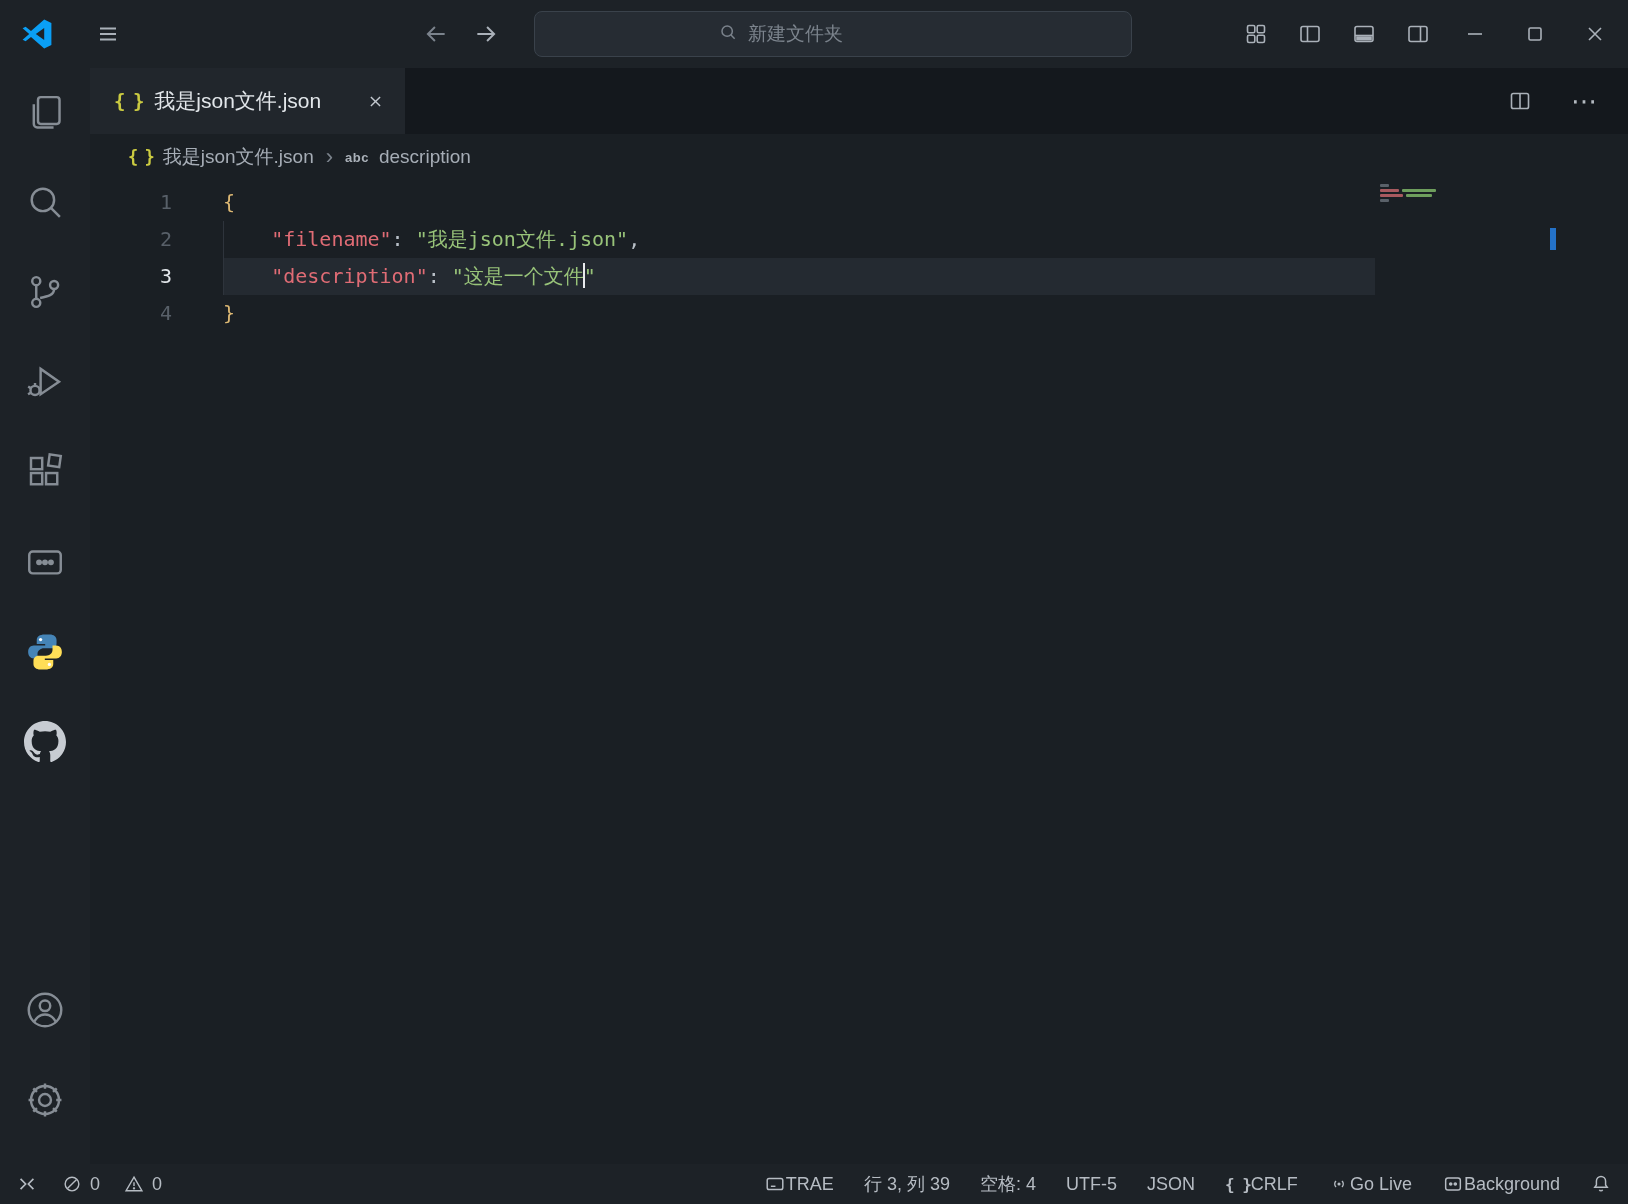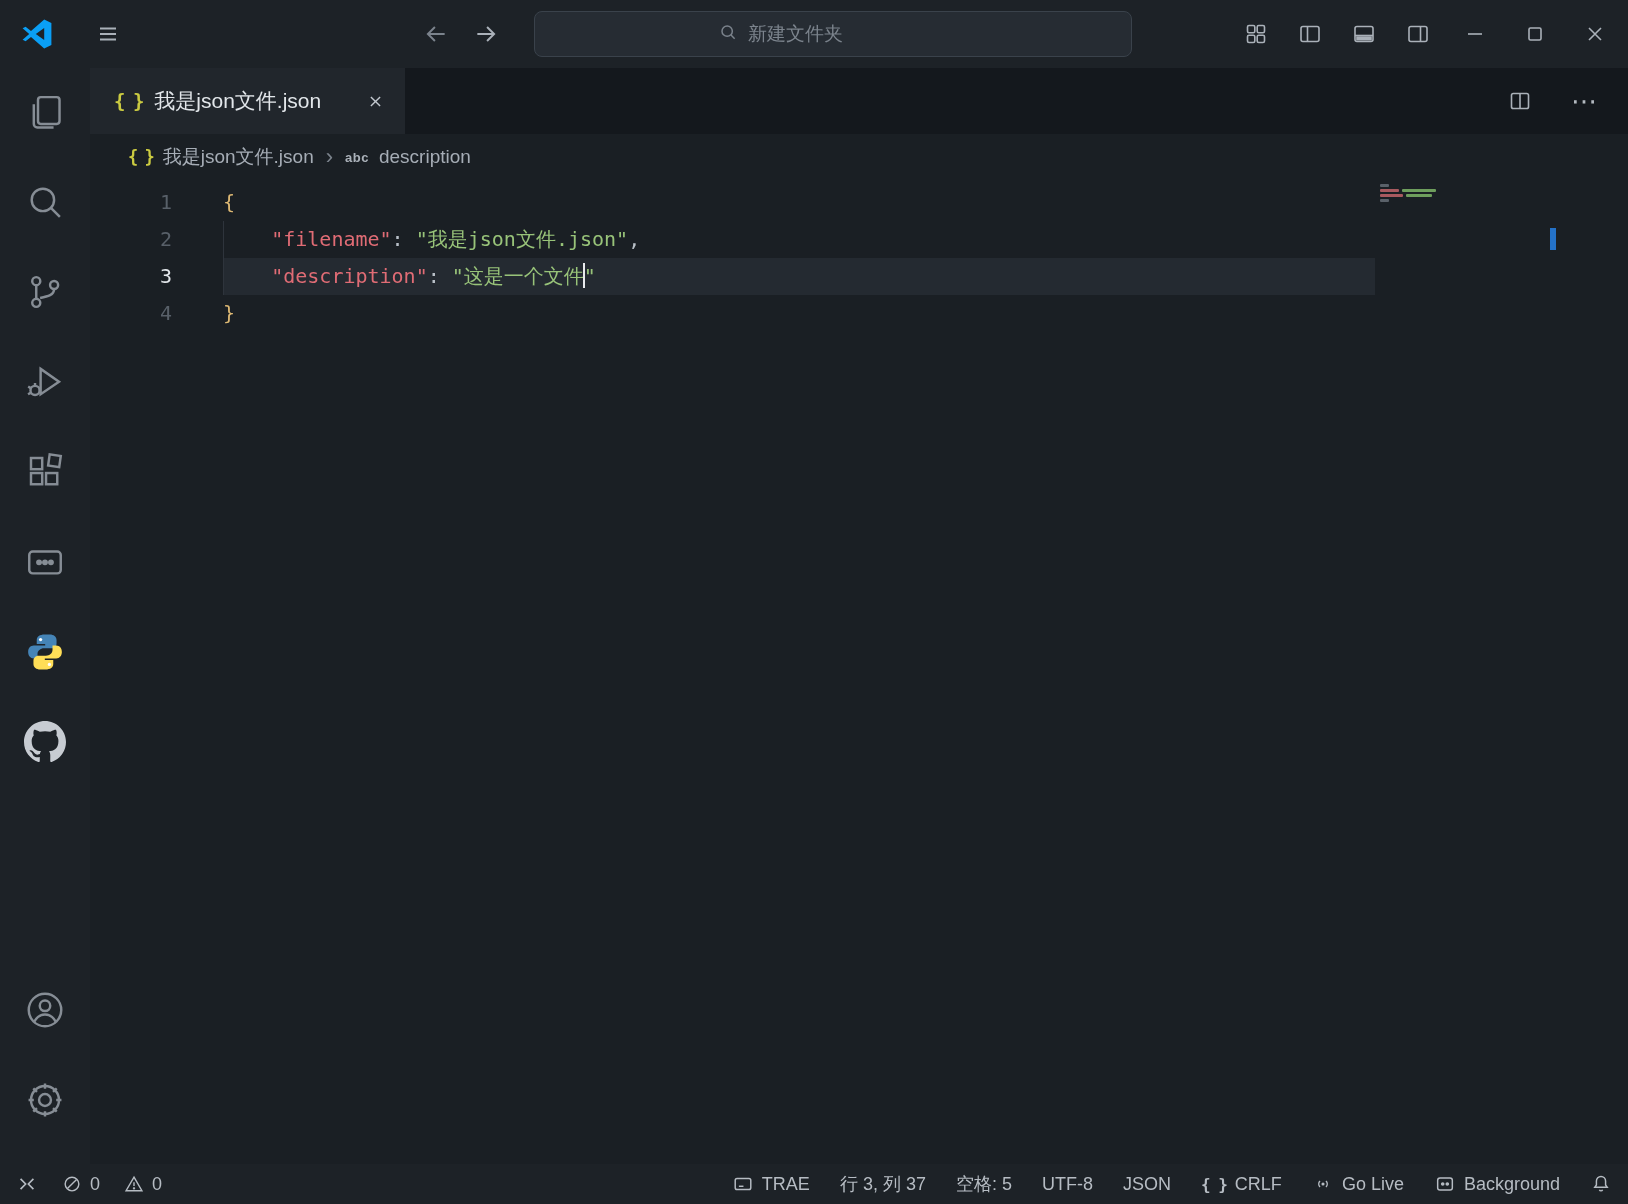--- a/index.html
+++ b/index.html
@@ -88,21 +88,21 @@
   .mm-seg{height:3px;border-radius:1px;}
   .mm-gray{background:#5a6169;}
   .mm-red{background:#a85a5f;}
   .mm-green{background:#6e9e5d;}
   .ruler-mark{position:absolute;top:48px;right:72px;width:6px;height:22px;background:var(--accent);}
 
   
   .statusbar{flex:0 0 40px;background:var(--bg-status);display:flex;align-items:center;padding:0 16px;font-size:18px;color:#b6bcc3;}
   .sb-left{display:flex;align-items:center;gap:24px;}
   .sb-right{margin-left:auto;display:flex;align-items:center;gap:30px;}
-  .sb-item{display:flex;align-items:center;gap:8px;cursor:pointer;white-space:nowrap;}
+  .sb-item{display:flex;align-items:center;gap:0;cursor:pointer;white-space:nowrap;}
   .sb-item svg{display:block;}
   .sb-problems{display:flex;align-items:center;gap:8px;}
   .sb-problems .gap{width:8px;}
   .sb-lang-icon{font-family:"DejaVu Sans Mono",monospace;font-weight:bold;font-size:16px;letter-spacing:-1px;color:#b6bcc3;}
 </style>
 </head>
 <body>
 
 <div class="window">
 
@@ -370,27 +370,27 @@
       <span class="sb-item">
         <span>
           <svg width="22" height="22" viewBox="0 0 24 24" stroke="currentColor" stroke-width="1.6" fill="none">
               <rect x="3.5" y="6" width="17" height="12" rx="2"></rect>
               <path d="M7.5 14.5h5"></path>
             </svg>
         </span>
         <span>TRAE</span>
       </span>
       <span class="sb-item">
-          <span>行 3, 列 37</span>
-        </span>
-      <span class="sb-item">
-          <span>空格: 5</span>
-        </span>
-      <span class="sb-item">
-          <span>UTF-8</span>
+          <span>行 3, 列 39</span>
+        </span>
+      <span class="sb-item">
+          <span>空格: 4</span>
+        </span>
+      <span class="sb-item">
+          <span>UTF-5</span>
         </span>
       <span class="sb-item">
           <span>JSON</span>
         </span>
       <span class="sb-item">
         <span class="sb-lang-icon">{ }</span>
         <span>CRLF</span>
       </span>
       <span class="sb-item">
         <span>

